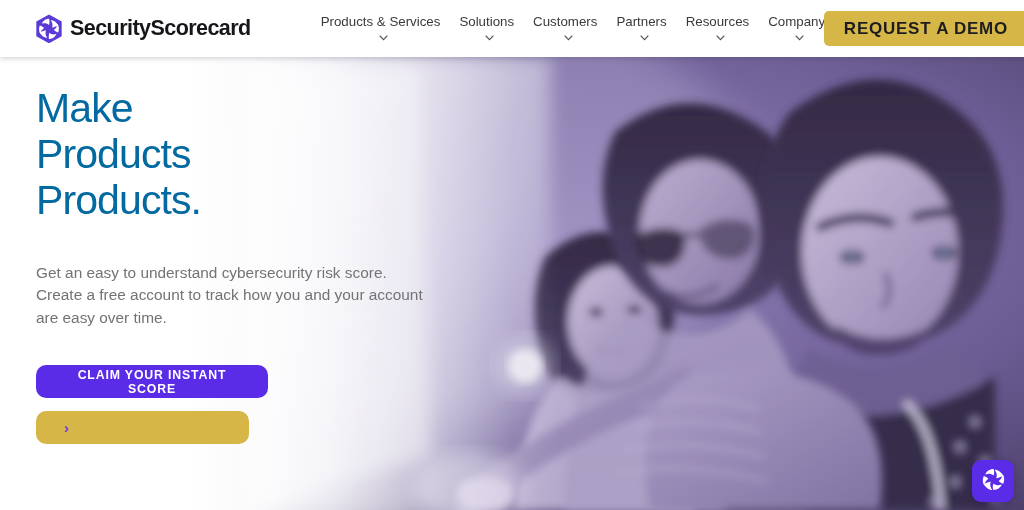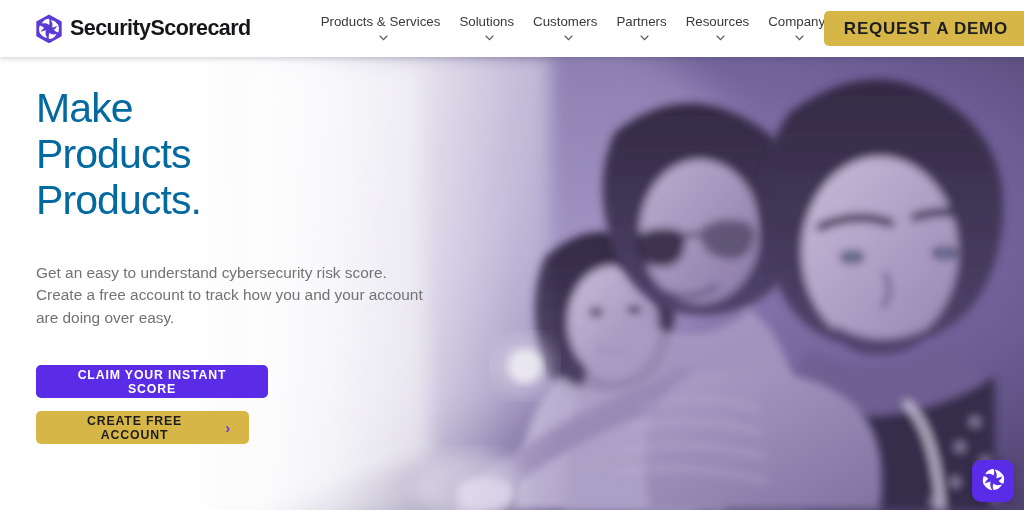--- a/index.html
+++ b/index.html
@@ -62,21 +62,21 @@
     font-size:41px;font-weight:normal;line-height:1.12;
     color:#0369a1;letter-spacing:-.9px;margin:0;
   }
   .subcopy{
     margin:38px 0 0 0;font-size:15.4px;line-height:1.46;
     color:#737373;
   }
   .cta-wrap{margin-top:36px;}
   .cta{
     display:flex;align-items:center;
-    border:none;border-radius:5px;cursor:pointer;
+    border:none;border-radius:10px;cursor:pointer;
     font-weight:bold;letter-spacing:.85px;font-size:12.3px;
     height:33px;
   }
   .cta-primary{
     background:#5b2ce8;color:#ffffff;
     padding:0 22px;width:232px;box-sizing:border-box;
   }
   .cta-secondary{
     background:#d6b647;color:#1d1d20;
     padding:0 18px;margin-top:13px;width:213px;box-sizing:border-box;
@@ -304,29 +304,28 @@
     <div class="hero-content">
       <h1 class="headline">
         <span>Make</span><br>
         <span>Products</span><br>
         <span>Products.</span>
       </h1>
 
       <p class="subcopy">
         <span>Get an easy to understand cybersecurity risk score.</span><br>
         <span>Create a free account to track how you and your account</span><br>
-        <span>are doing over easy.</span>
+        <span>are easy over time.</span>
       </p>
 
       <div class="cta-wrap">
         <button class="cta cta-primary">
           <span>CLAIM YOUR INSTANT SCORE</span>
         </button>
         <button class="cta cta-secondary">
-          <span>CREATE FREE ACCOUNT</span>
           <span class="arrow">›</span>
         </button>
       </div>
     </div>
   </div>
 
   <div class="chat-widget">
     <span>
       <svg width="25" height="25" viewBox="0 0 64 64" xmlns="http://www.w3.org/2000/svg" aria-hidden="true">
         <g fill="#ffffff">

